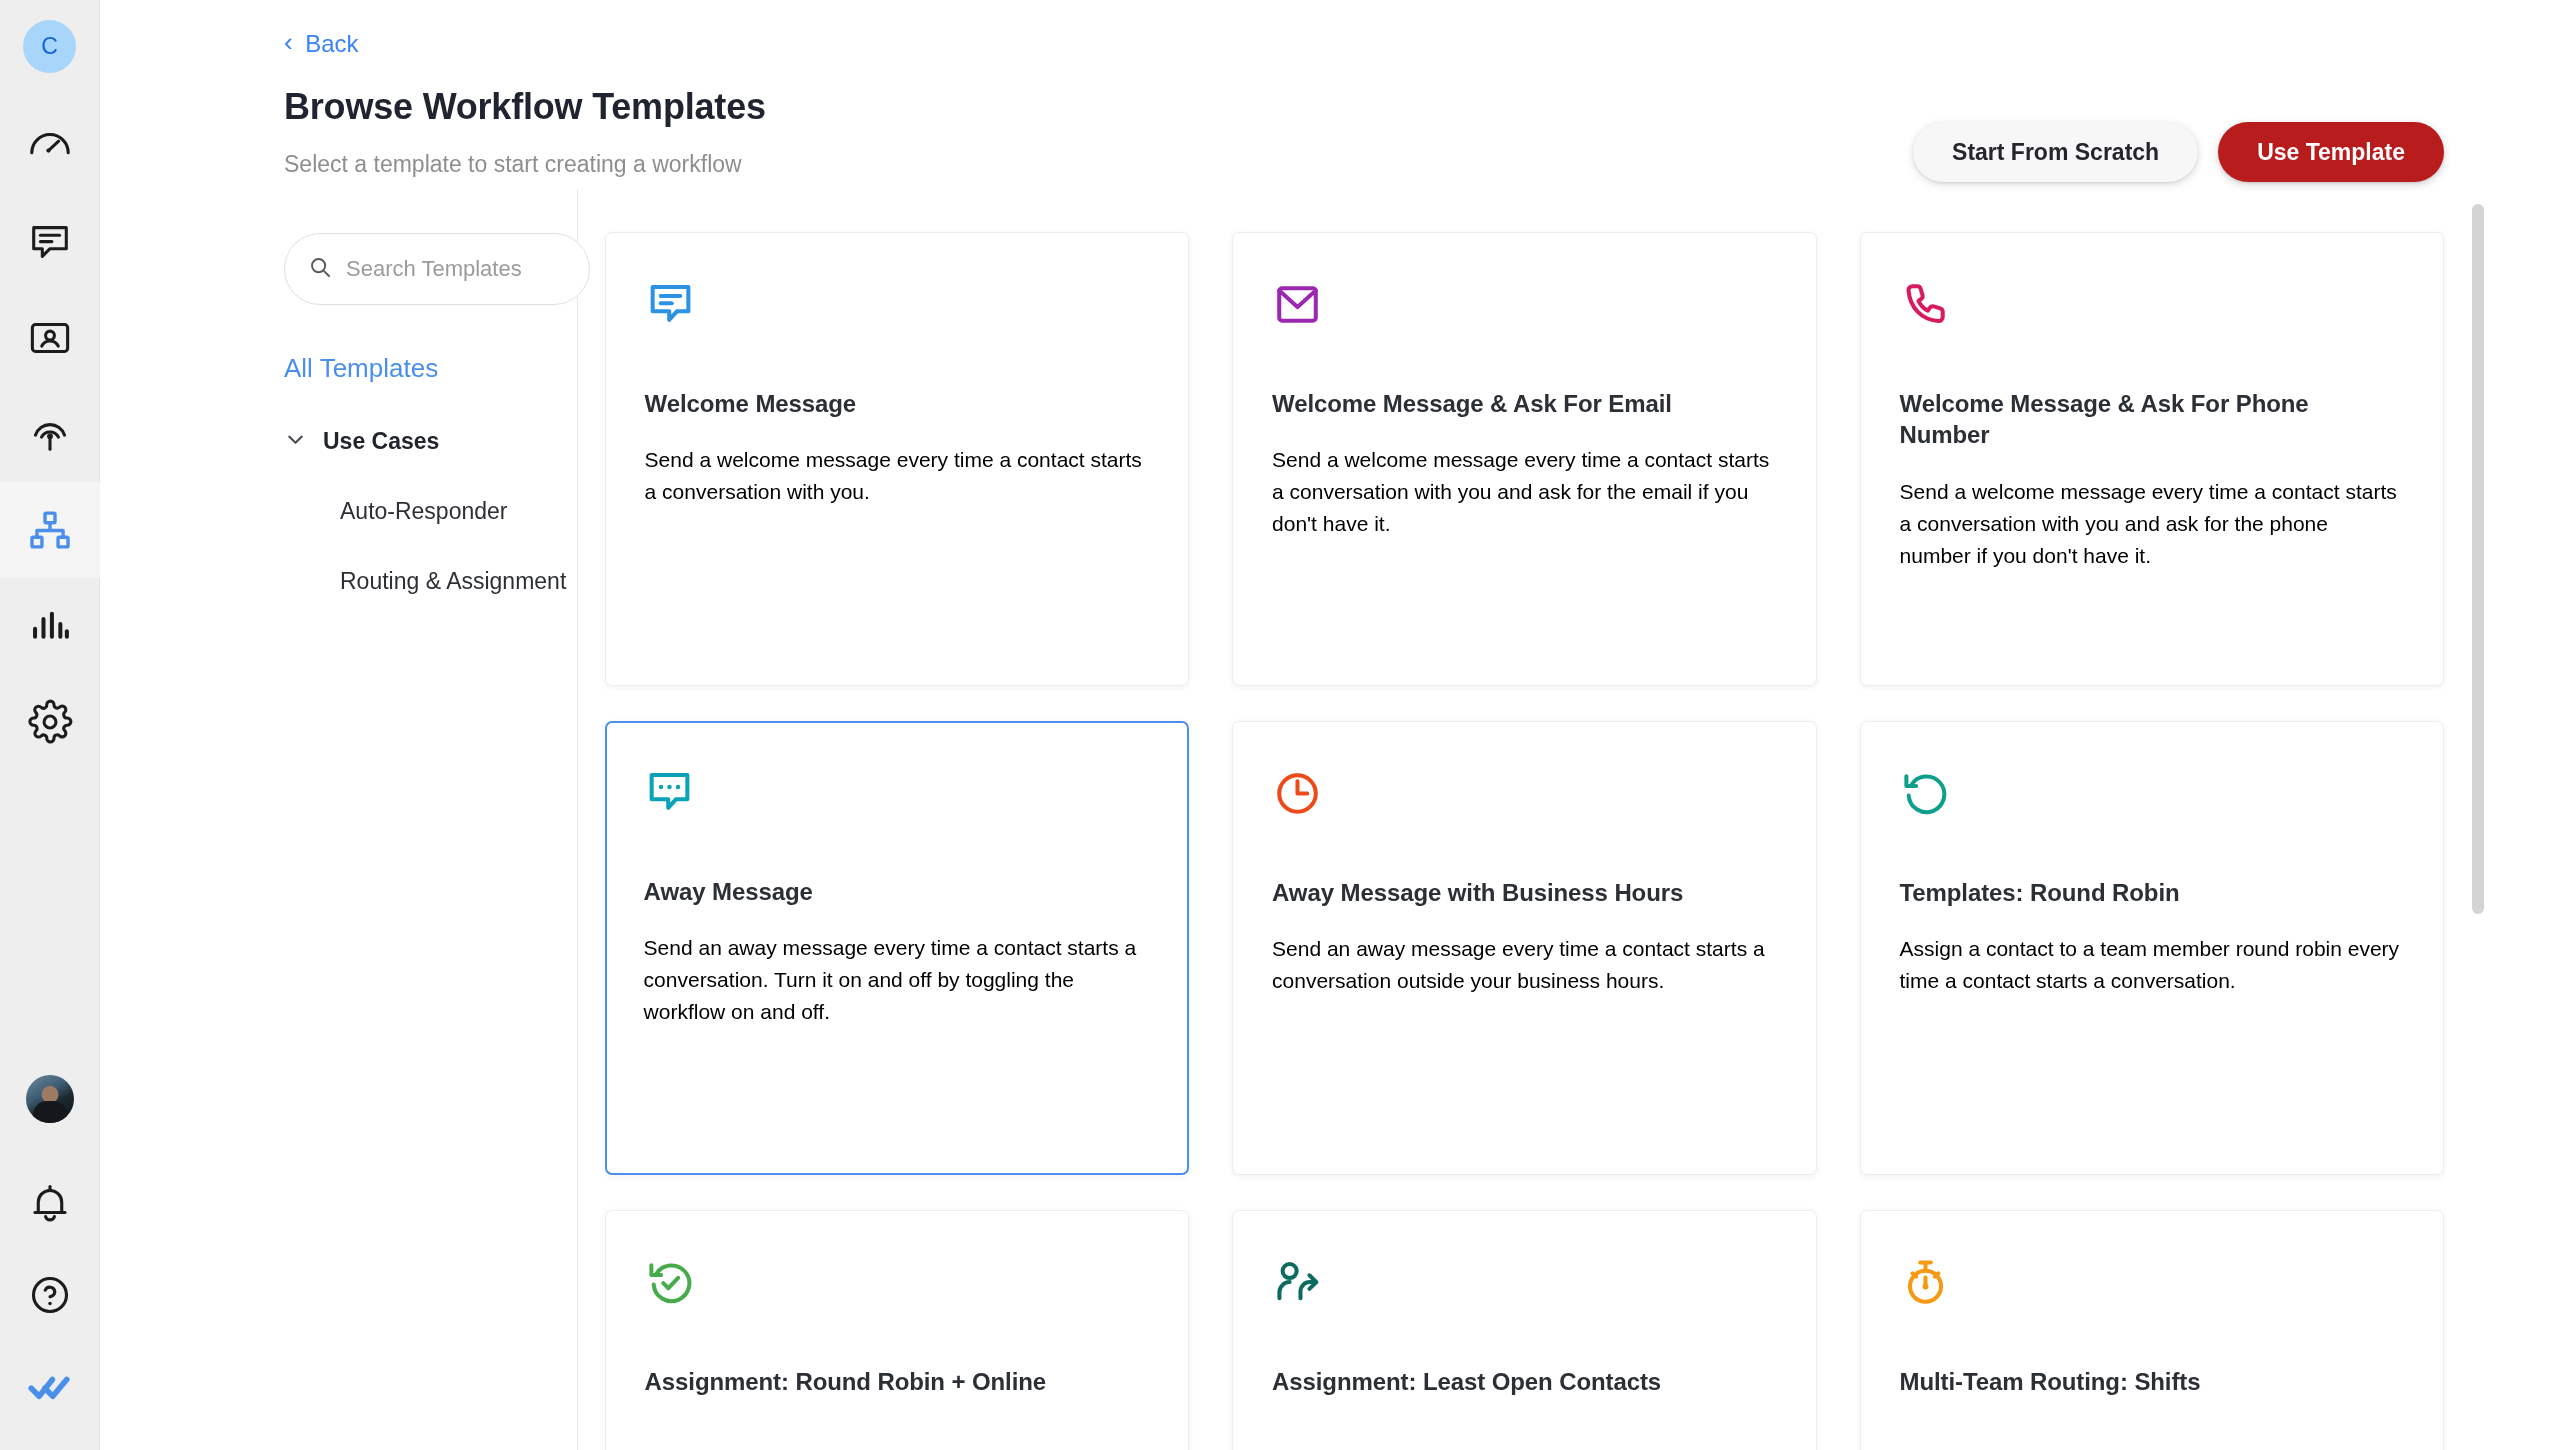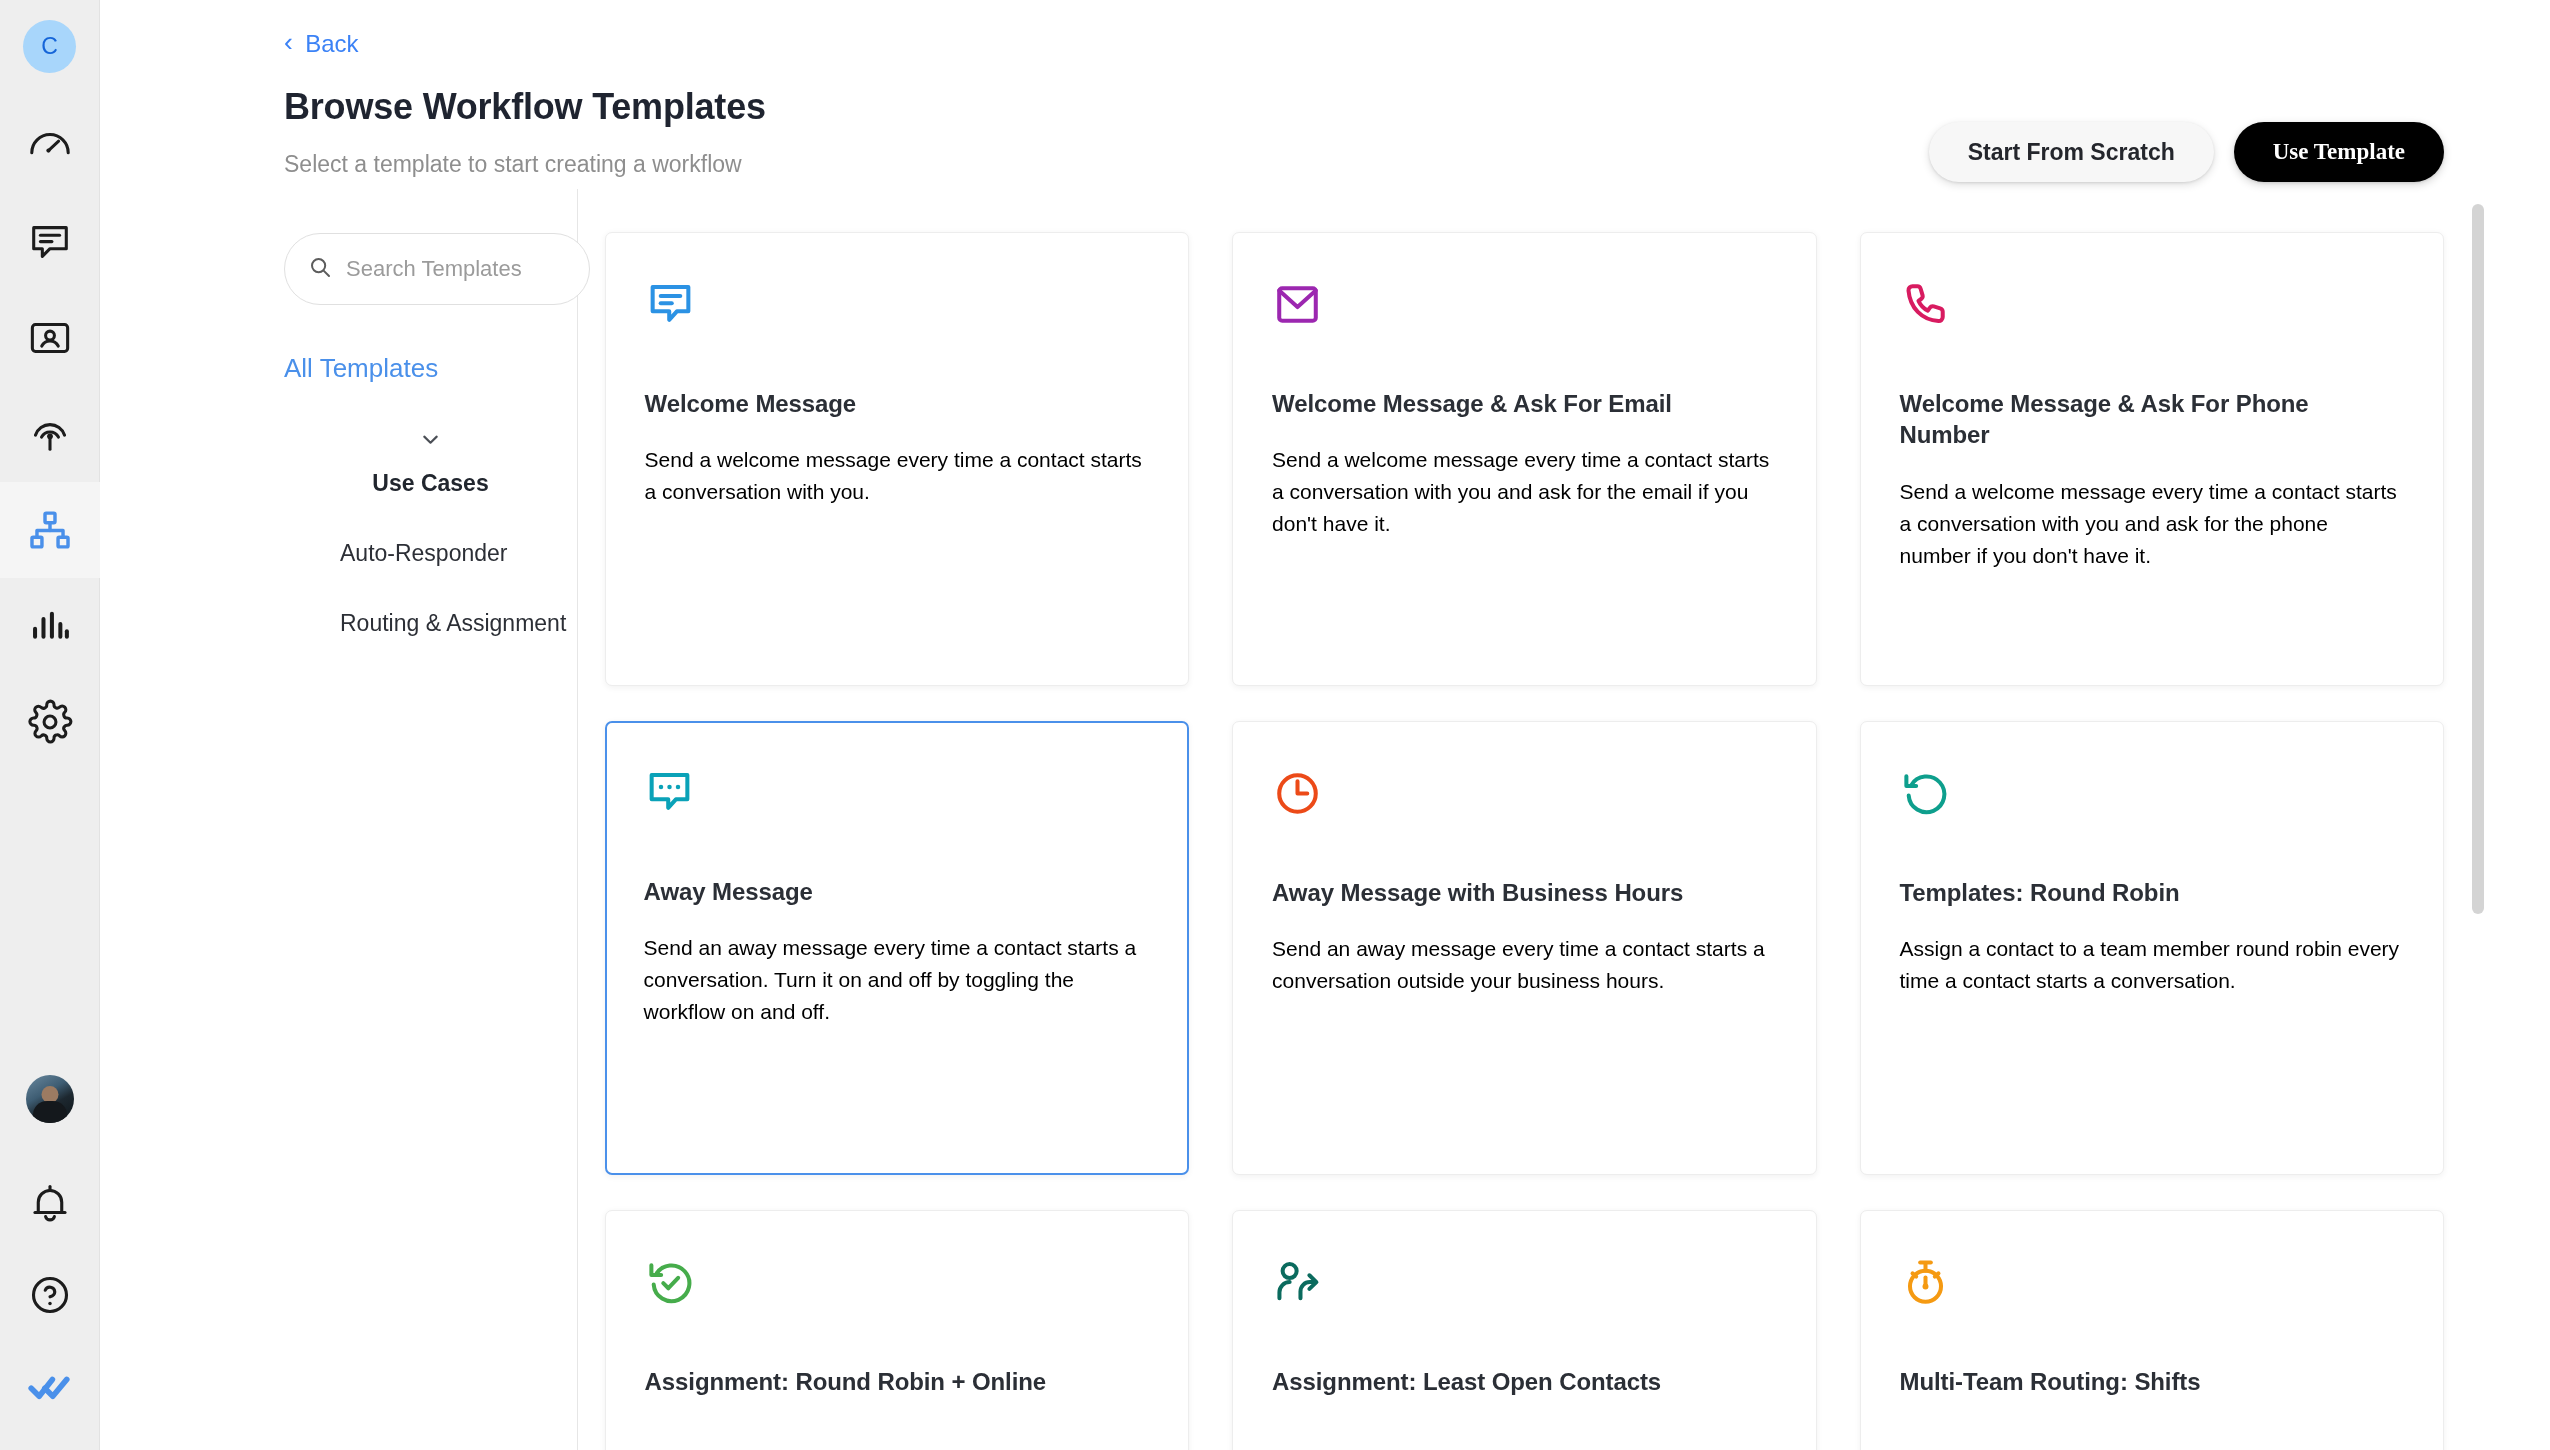--- a/index.html
+++ b/index.html
@@ -81,23 +81,22 @@
     font-family: "Liberation Sans", sans-serif;
     font-size: 23px; font-weight: bold;
     padding: 0 39px; height: 60px;
     display: flex; align-items: center; justify-content: center;
   }
   .btn-secondary {
     background: #f7f7f7; color: #24262c;
     box-shadow: 0 2.7px 8.9px rgba(0,0,0,0.13), 0 0.9px 2.7px rgba(0,0,0,0.10);
   }
   .btn-primary {
-    background: #000000; color: #ffffff;
+    background: #b91c1c; color: #ffffff;
     box-shadow: 0 2.7px 8.9px rgba(0,0,0,0.17), 0 0.9px 2.7px rgba(0,0,0,0.10);
-    font-family: Liberation Serif, serif;
   }
 
   .body-area { display: flex; flex: 1; min-height: 0; margin-top: 10.6px; }
 
   
   .filters {
     width: 478px; flex: 0 0 478px;
     border-right: 0.9px solid #e6e6e6;
     padding: 44px 0 0 184px;
   }
@@ -110,21 +109,21 @@
   .search-input {
     border: none; outline: none; flex: 1; margin-left: 14px;
     font-family: "Liberation Sans", sans-serif;
     font-size: 22px; color: #333; background: transparent;
   }
   .search-input::placeholder { color: #9b9b9b; }
   .filter-link {
     margin-top: 48px; font-size: 26px; color: #4a90ea; cursor: pointer;
   }
   .filter-group {
-    margin-top: 44px; display: flex; align-items: center; gap: 16px; cursor: pointer; flex-direction: column;
+    margin-top: 44px; display: flex; align-items: center; gap: 16px; cursor: pointer;
   }
   .filter-group-label { font-size: 23px; font-weight: bold; color: #21262e; }
   .filter-child {
     margin-top: 43px; margin-left: 56px;
     font-size: 23px; color: #2c2f36; cursor: pointer;
   }
 
   
   .grid-scroll {
     flex: 1; min-width: 0; position: relative;

